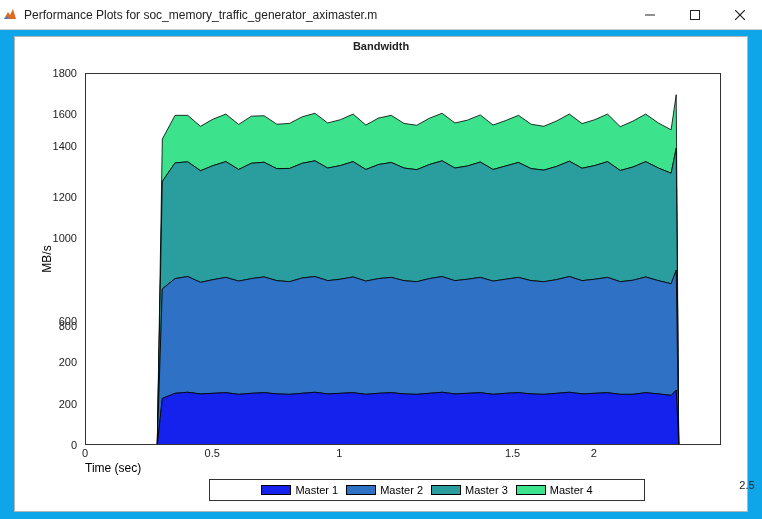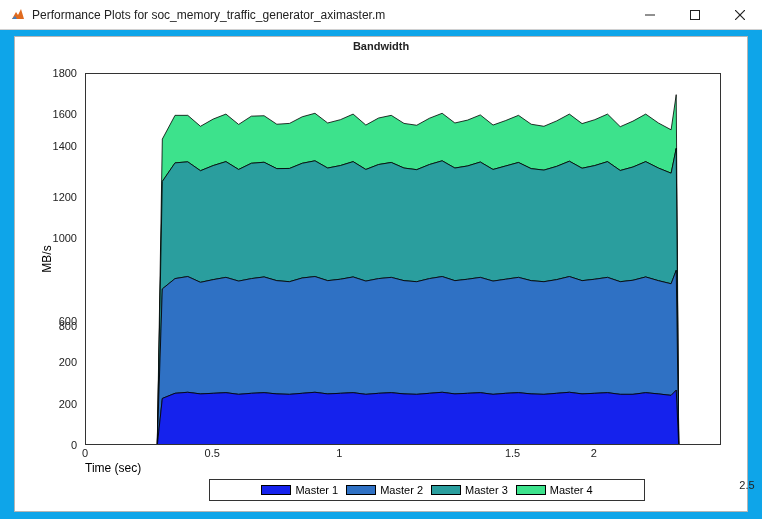--- a/index.html
+++ b/index.html
@@ -8,21 +8,21 @@
     background: #f0f0f0;
     width: 762px;
     height: 519px;
     overflow: hidden;
   }
   .titlebar {
     height: 30px;
     background: #ffffff;
     display: flex;
     align-items: center;
-    padding: 0 0 0 10px;
+    padding: 0 0 0 2px;
     border-bottom: 1px solid #d0d0d0;
   }
   .titlebar .icon {
     width: 16px; height: 16px;
     margin-right: 6px;
   }
   .titlebar .title {
     font-size: 12px;
     color: #222;
     flex: 1;

